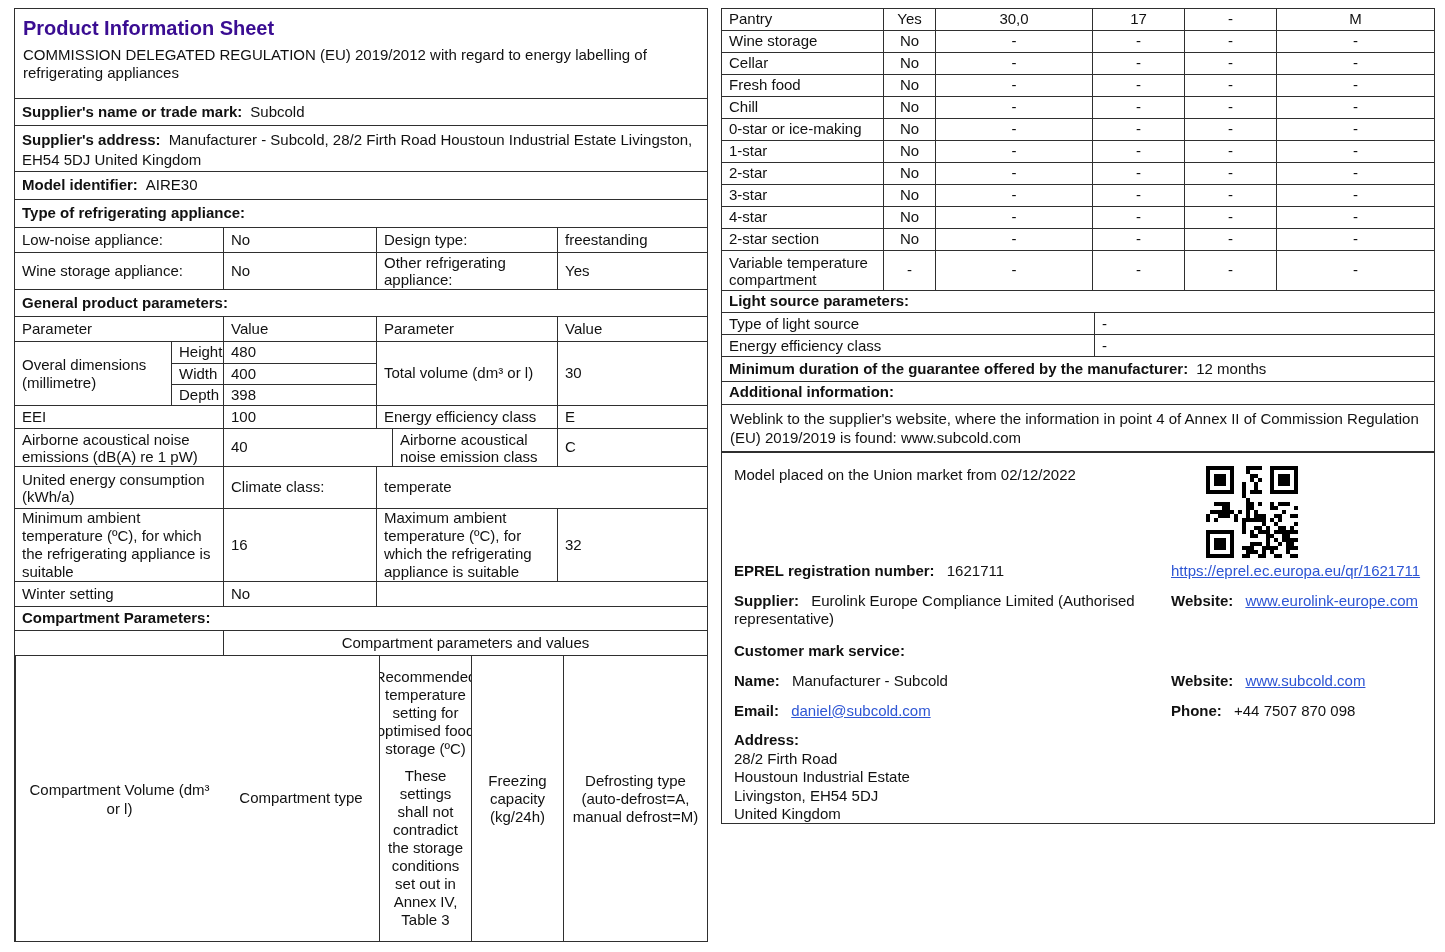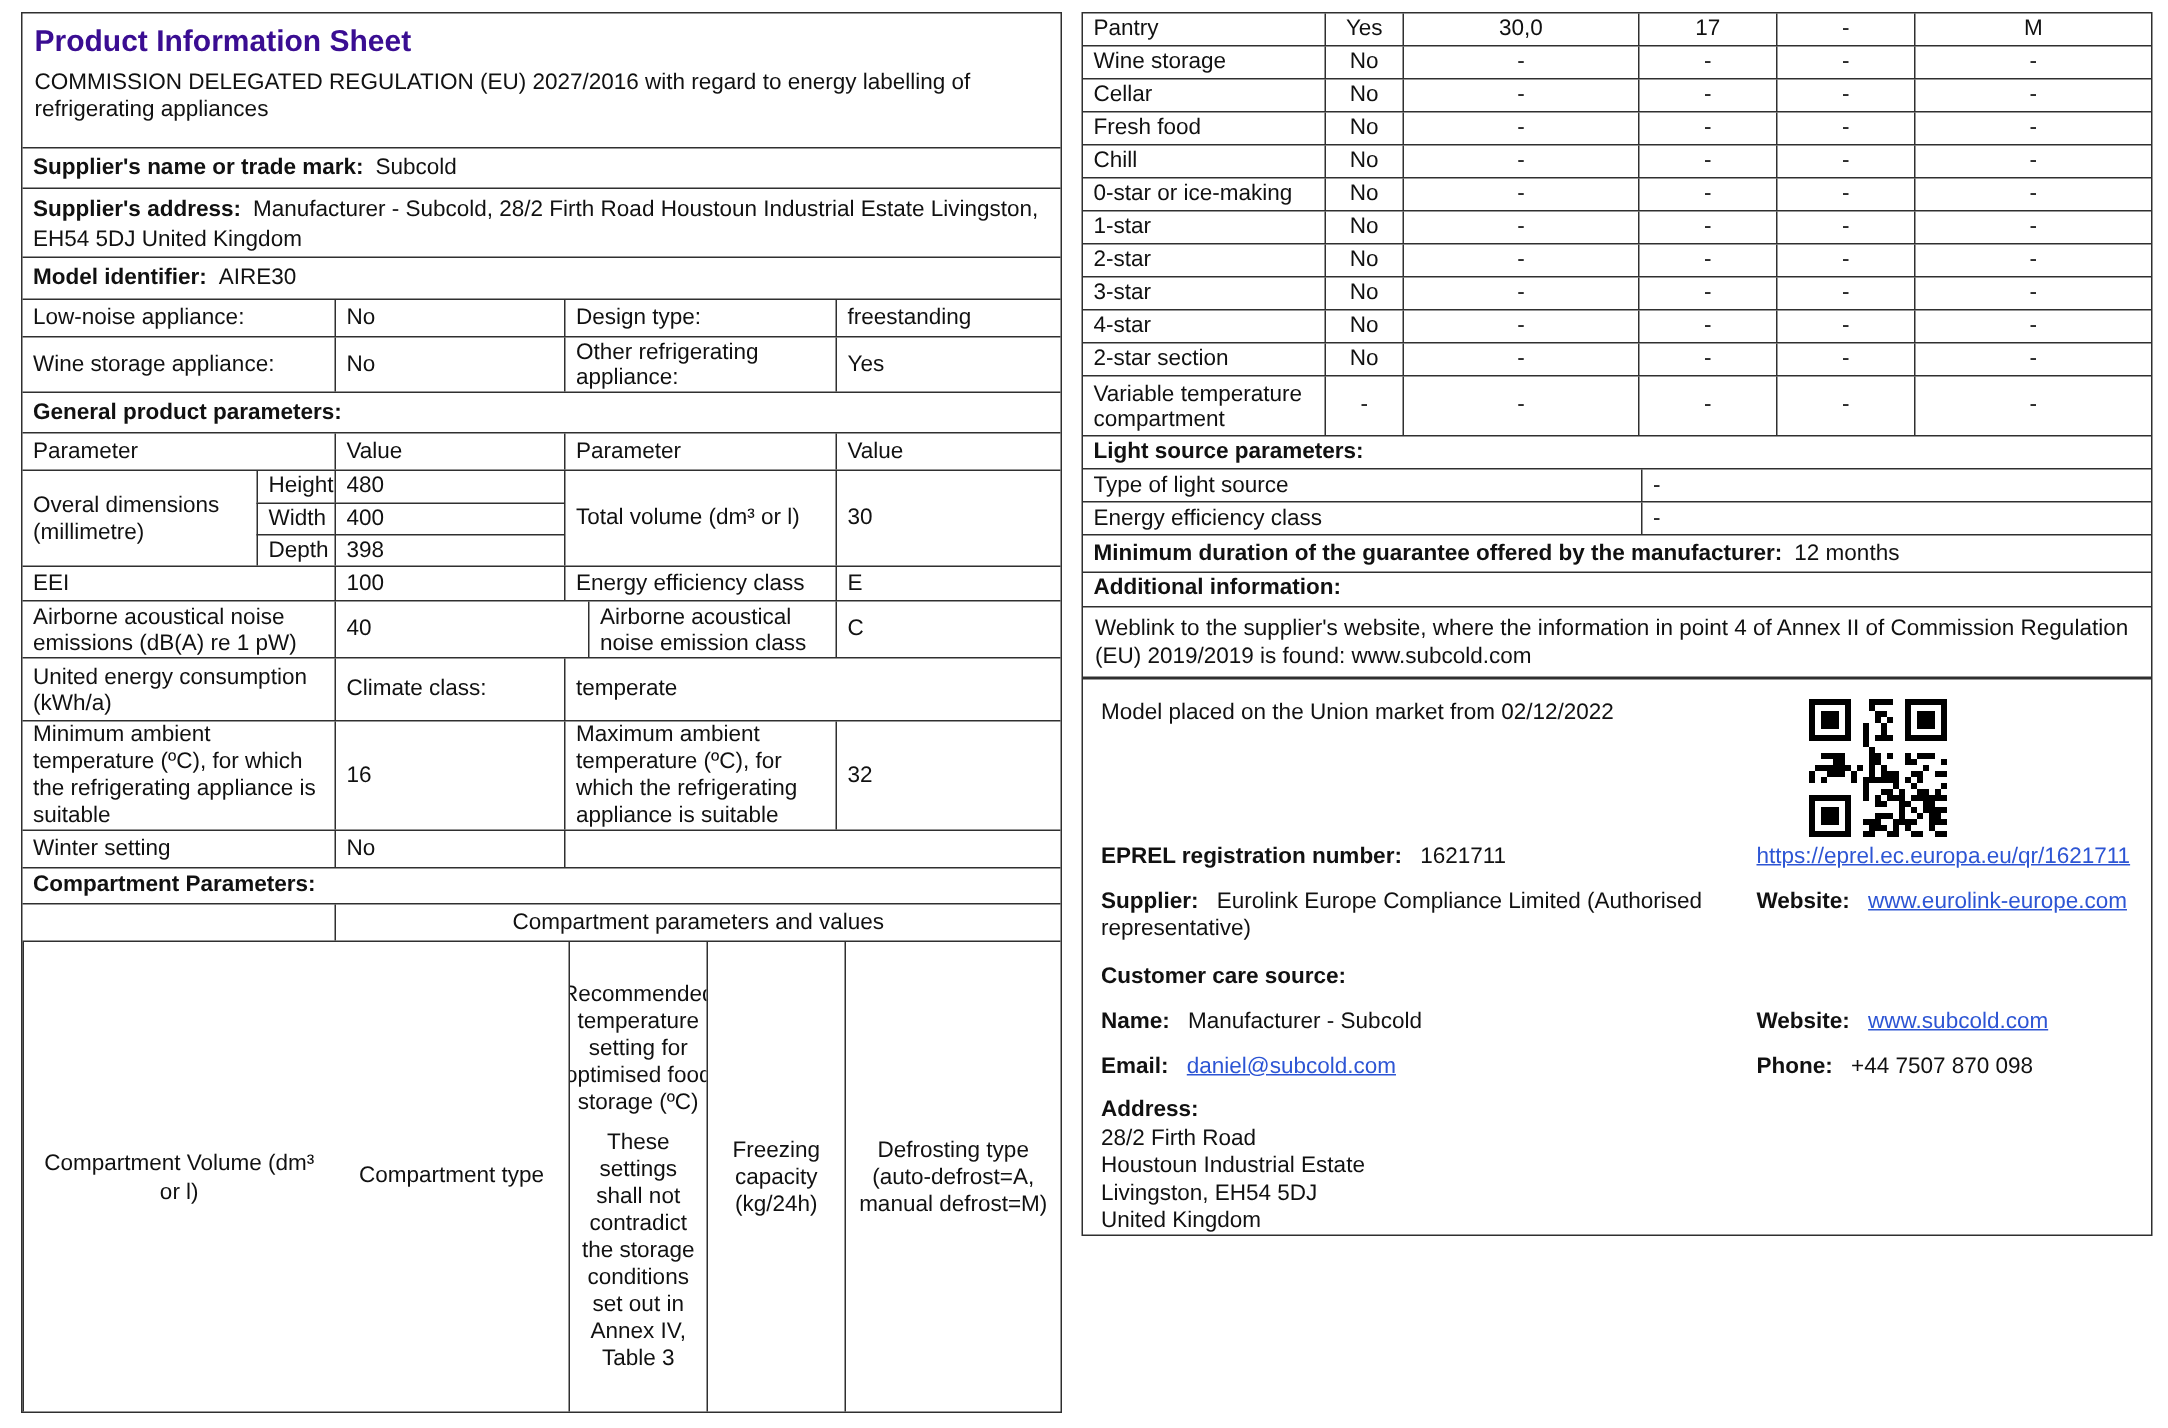--- a/index.html
+++ b/index.html
@@ -74,37 +74,38 @@
 </style>
 </head>
 <body>
 
 <div id="stage">
 
   <div id="left-page" class="pagebox">
 
     <div id="title-block">
       <div id="doc-title">Product Information Sheet</div>
-      <div id="doc-subtitle">COMMISSION DELEGATED REGULATION (EU) 2027/2016 with regard to energy labelling of refrigerating appliances</div>
+      <div id="doc-subtitle">COMMISSION DELEGATED REGULATION (EU) 2019/2012 with regard to energy labelling of refrigerating appliances</div>
     </div>
 
     <div class="row lh27">
       <span class="lbl">Supplier's name or trade mark:</span>
       <span>Subcold</span>
     </div>
 
     <div class="addr-wrap">
       <span class="lbl">Supplier's address:</span><span>Manufacturer - Subcold, 28/2 Firth Road Houstoun Industrial Estate Livingston, EH54 5DJ United Kingdom</span>
     </div>
 
     <div class="row lh28">
       <span class="lbl">Model identifier:</span>
       <span>AIRE30</span>
     </div>
 
+    <div class="row lh28 sechead" style="border-top:1px solid var(--bd);">Type of refrigerating appliance:</div>
 
     <div class="grid g4 h24">
       <div class="c">Low-noise appliance:</div>
       <div class="c bl">No</div>
       <div class="c bl">Design type:</div>
       <div class="c bl">freestanding</div>
     </div>
     <div class="grid g4 h36">
       <div class="c">Wine storage appliance:</div>
       <div class="c bl">No</div>
@@ -565,21 +566,21 @@
         <div style="padding-right:18px;">
           <span class="lbl">Supplier:</span>
           <span class="inline-val">Eurolink Europe Compliance Limited (Authorised representative)</span>
         </div>
         <div>
           <span class="lbl">Website:</span>
           <span class="link">www.eurolink-europe.com</span>
         </div>
       </div>
 
-      <div class="mt b" style="margin-top:13px;">Customer care source:</div>
+      <div class="mt b" style="margin-top:13px;">Customer mark service:</div>
 
       <div class="rrow mt">
         <div>
           <span class="lbl">Name:</span>
           <span>Manufacturer - Subcold</span>
         </div>
         <div>
           <span class="lbl">Website:</span>
           <span class="link">www.subcold.com</span>
         </div>

